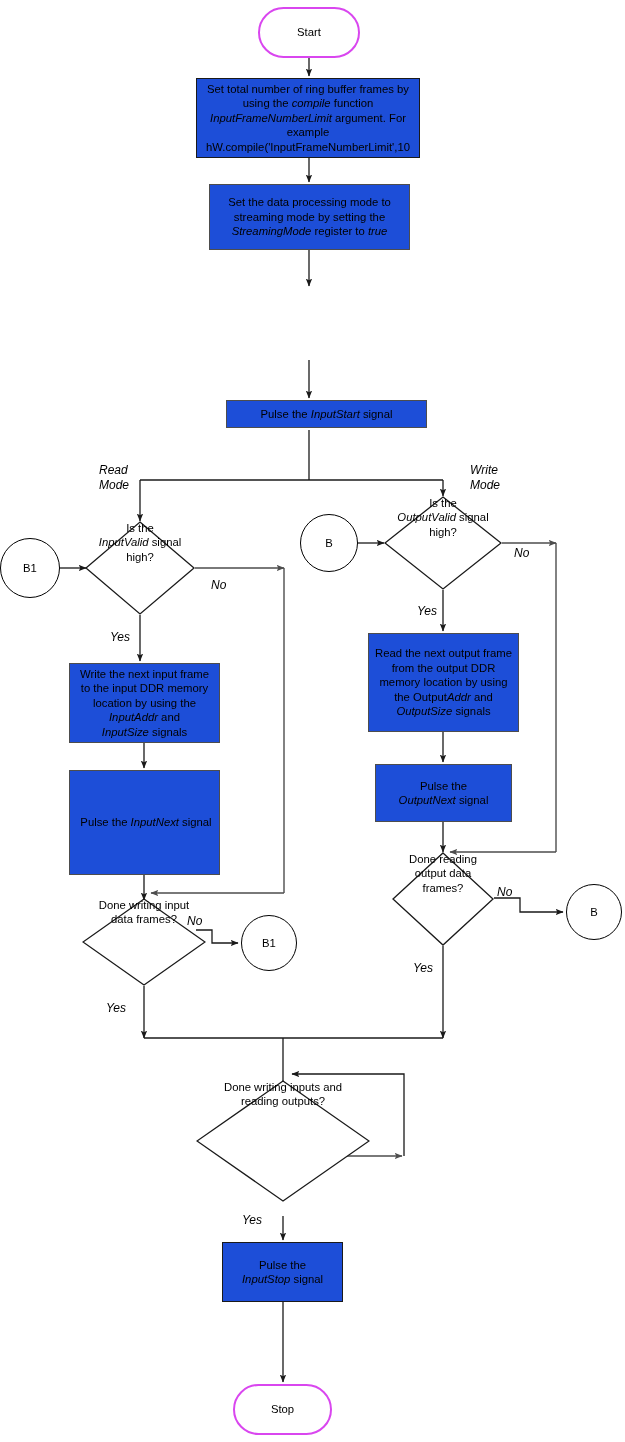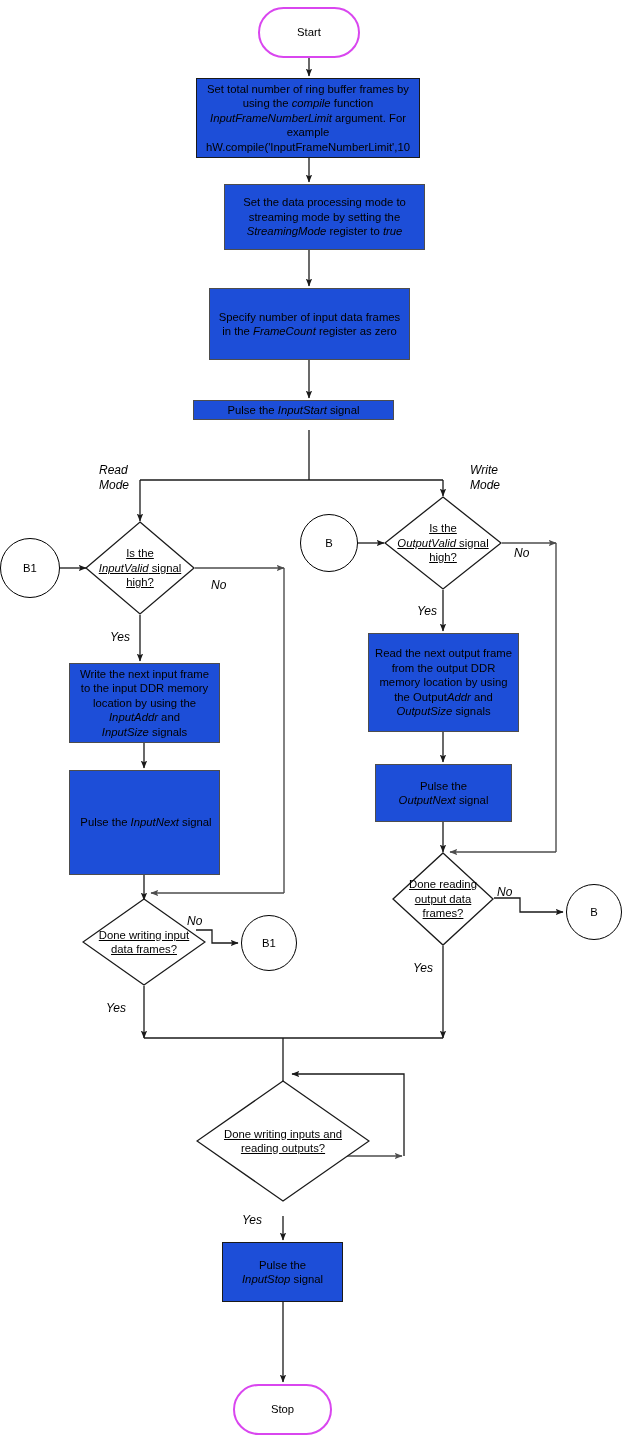--- a/index.html
+++ b/index.html
@@ -43,23 +43,22 @@
     background:#ffffff;
   }
   .circ{
     border:1.4px solid #000000;
     border-radius:50%;
     background:#ffffff;
   }
   .dia-wrap{
     position:absolute;
     display:flex;
-    align-items:center;
+    align-items:flex-start;
     justify-content:center;
-    text-decoration:underline;
   }
   .dia-svg{ position:absolute; left:0; top:0; }
   .dia-label{
     position:relative;
     z-index:2;
     text-align:center;
     font-size:11.3px;
     line-height:1.28;
     color:#000;
     padding:0 2px;
@@ -165,36 +164,30 @@
   <div class="node proc thin" style="left:196px; top:78px; width:224px; height:80px;">
     <span>
       <span>Set total number of ring buffer frames by</span><br>
       using the <i class="it">compile</i> function<br>
       <i class="it">InputFrameNumberLimit</i> argument. For<br>
       <span>example</span><br>
       <span>hW.compile('InputFrameNumberLimit',10</span>
     </span>
   </div>
 
-  <div class="node proc" style="left:224px; top:184px; width:201px; height:66px;">
+  <div class="node proc" style="left:209px; top:184px; width:201px; height:66px;">
     <span>
       <span>Set the data processing mode to</span><br>
       <span>streaming mode by setting the</span><br>
       <i class="it">StreamingMode</i> register to <i class="it">true</i>
     </span>
   </div>
 
-  <div class="node proc" style="left:209px; top:288px; width:201px; height:72px;">
-    <span>
-      <span>Specify number of input data frames</span><br>
-      in the <i class="it">FrameCount</i> register as zero
-    </span>
-  </div>
-
-  <div class="node proc" style="left:193px; top:400px; width:201px; height:20px;">
+
+  <div class="node proc" style="left:226px; top:400px; width:201px; height:28px;">
     <span>
       Pulse the <i class="it">InputStart</i> signal
     </span>
   </div>
 
   <div class="edge-label" style="left:99px; top:463px;">Read<br>Mode</div>
 
   <div class="edge-label" style="left:470px; top:463px;">Write<br>Mode</div>
 
   <div class="node circ" style="left:0px; top:538px; width:60px; height:60px;">

